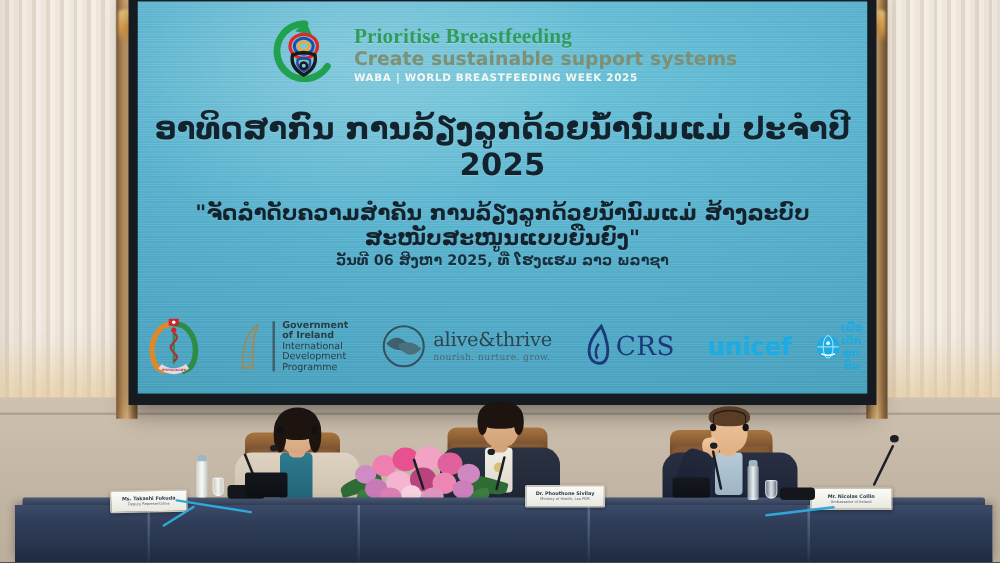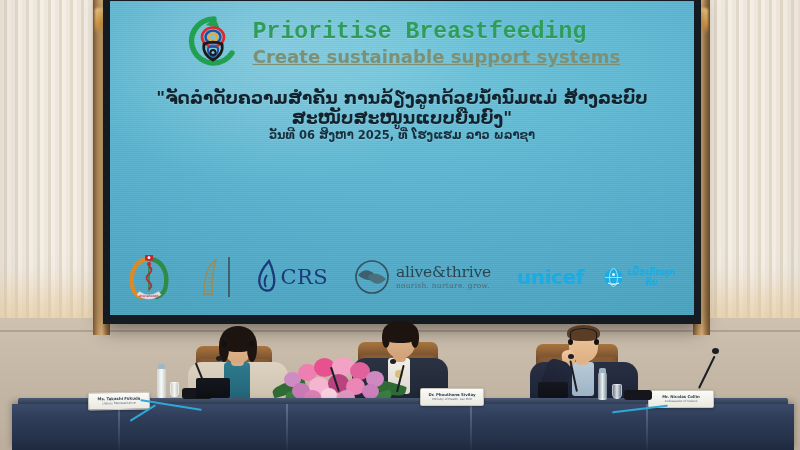--- a/index.html
+++ b/index.html
@@ -84,28 +84,27 @@
   }
 
   
   .wbw{
     display:flex; align-items:center; gap:9px;
     margin-top:4px; z-index:2;
   }
   .wbw-mark{ position:relative; width:60px; height:60px; flex:0 0 60px; }
   .wbw-text{ line-height:1.06; }
   .wbw-title{
-    font-family:Liberation Mono, monospace;
-    font-weight:bold; font-size:23px; color:#2f9c5c; letter-spacing:.1px;
+    font-family:Liberation Serif, serif;
+    font-weight:bold; font-size:17px; color:#2f9c5c; letter-spacing:.1px;
     text-shadow:0 1px 0 rgba(255,255,255,.22);
   }
   .wbw-sub{
-    font-size:18px; color:#7e8f74; font-weight:600; margin-top:2px;
+    font-size:15px; color:#7e8f74; font-weight:600; margin-top:2px;
     letter-spacing:.05px;
-    text-decoration:underline;
   }
   .wbw-waba{
     font-size:8.3px; color:#f2f7f4; font-weight:bold; letter-spacing:.55px;
     margin-top:2px;
   }
 
   
   .lao{
     font-family:"DejaVu Sans","Liberation Sans",sans-serif;
     color:#12232e; text-align:center; width:100%;
@@ -253,24 +252,26 @@
             <ellipse cx="29" cy="24" rx="7.5" ry="6.4" fill="none" stroke="#1f4fa3" stroke-width="2.4"></ellipse>
             <ellipse cx="29" cy="24" rx="4.2" ry="3.4" fill="none" stroke="#f5a623" stroke-width="2"></ellipse>
             <path d="M20 31 Q29 27 38 31 Q40 41 29 47 Q18 41 20 31 Z" fill="none" stroke="#1a1a1a" stroke-width="2.7"></path>
             <path d="M24 35 Q29 32 34 35 Q35 41 29 44 Q23 41 24 35 Z" fill="none" stroke="#1f4fa3" stroke-width="2"></path>
             <circle cx="29" cy="39.5" r="2.6" fill="none" stroke="#1a1a1a" stroke-width="2"></circle>
           </svg>
         </div>
         <div class="wbw-text">
           <div class="wbw-title">Prioritise Breastfeeding</div>
           <div class="wbw-sub">Create sustainable support systems</div>
+          <div class="wbw-waba">WABA | WORLD BREASTFEEDING WEEK 2025</div>
         </div>
       </div>
 
       <div class="lao">
+        <div class="lao-l2">ອາທິດສາກົນ ການລ້ຽງລູກດ້ວຍນ້ຳນົມແມ່ ປະຈຳປີ 2025</div>
         <div class="lao-l3">"ຈັດລຳດັບຄວາມສຳຄັນ ການລ້ຽງລູກດ້ວຍນ້ຳນົມແມ່ ສ້າງລະບົບສະໜັບສະໜູນແບບຍືນຍົງ"</div>
         <div class="lao-date">ວັນທີ 06 ສິງຫາ 2025, ທີ່ ໂຮງແຮມ ລາວ ພລາຊາ</div>
       </div>
 
       <div class="logos">
 
         <div class="logo">
           <div class="moh">
             <svg viewBox="0 0 50 52" width="50" height="52">
               <path d="M25 8 C13 8 6 20 8 34 C9 42 14 45 17 46" fill="none" stroke="#d98a2b" stroke-width="4.4" stroke-linecap="round"></path>
@@ -296,44 +297,51 @@
                 <line x1="6.8" y1="25" x2="12" y2="25"></line>
                   <line x1="7.4" y1="21" x2="12.3" y2="21"></line>
                 <line x1="8.3" y1="17" x2="12.7" y2="17"></line>
                   <line x1="9.4" y1="13" x2="13.2" y2="13"></line>
                 <line x1="11" y1="9" x2="14" y2="9"></line>
               </g>
               <line x1="3" y1="37" x2="13" y2="37" stroke="#9a8b5e" stroke-width="1.6"></line>
             </svg>
           </div>
           <div class="goi-rule"></div>
-        </div>
-
-        <div class="logo crs">
-          <div class="crs-drop">
-            <svg viewBox="0 0 22 36" width="22" height="36">
-              <path d="M13 2 C4 12 2 20 4 26 C6 32 14 34 17 28 C20 22 17 10 13 2 Z" fill="none" stroke="#1c3a7a" stroke-width="2.3"></path>
-              <path d="M11 16 C8 20 8 25 10 28" fill="none" stroke="#1c3a7a" stroke-width="2"></path>
-            </svg>
-          </div>
-          <div class="crs-name">CRS</div>
+          <div class="goi-txt">
+            <div class="goi-b">Government</div>
+            <div class="goi-b">of Ireland</div>
+            <div class="goi-n">International</div>
+            <div class="goi-n">Development</div>
+            <div class="goi-n">Programme</div>
+          </div>
         </div>
 
         <div class="logo at">
           <div class="at-mark">
             <svg viewBox="0 0 36 36" width="36" height="36">
               <circle cx="18" cy="18" r="16" fill="none" stroke="#35525f" stroke-width="1.7"></circle>
               <path d="M4 16 Q12 7 20 15 Q25 20 18 21 Q10 22 4 16 Z" fill="#3e5f6d"></path>
               <path d="M32 20 Q24 29 16 21 Q11 16 18 15 Q26 14 32 20 Z" fill="#4a6f7d"></path>
             </svg>
           </div>
           <div class="at-txt">
             <div class="at-name">alive&amp;thrive</div>
             <div class="at-tag">nourish. nurture. grow.</div>
           </div>
+        </div>
+
+        <div class="logo crs">
+          <div class="crs-drop">
+            <svg viewBox="0 0 22 36" width="22" height="36">
+              <path d="M13 2 C4 12 2 20 4 26 C6 32 14 34 17 28 C20 22 17 10 13 2 Z" fill="none" stroke="#1c3a7a" stroke-width="2.3"></path>
+              <path d="M11 16 C8 20 8 25 10 28" fill="none" stroke="#1c3a7a" stroke-width="2"></path>
+            </svg>
+          </div>
+          <div class="crs-name">CRS</div>
         </div>
 
         <div class="logo unicef">
           <div class="un-row">
             <div class="un-word">unicef</div>
             <div class="un-globe">
               <svg viewBox="0 0 19 19" width="19" height="19">
                 <circle cx="9.5" cy="9.5" r="9" fill="#1cabe2"></circle>
                 <ellipse cx="9.5" cy="9.5" rx="4" ry="9" fill="none" stroke="#bfe7f7" stroke-width=".8"></ellipse>
                 <line x1="1" y1="9.5" x2="18" y2="9.5" stroke="#bfe7f7" stroke-width=".8"></line>

